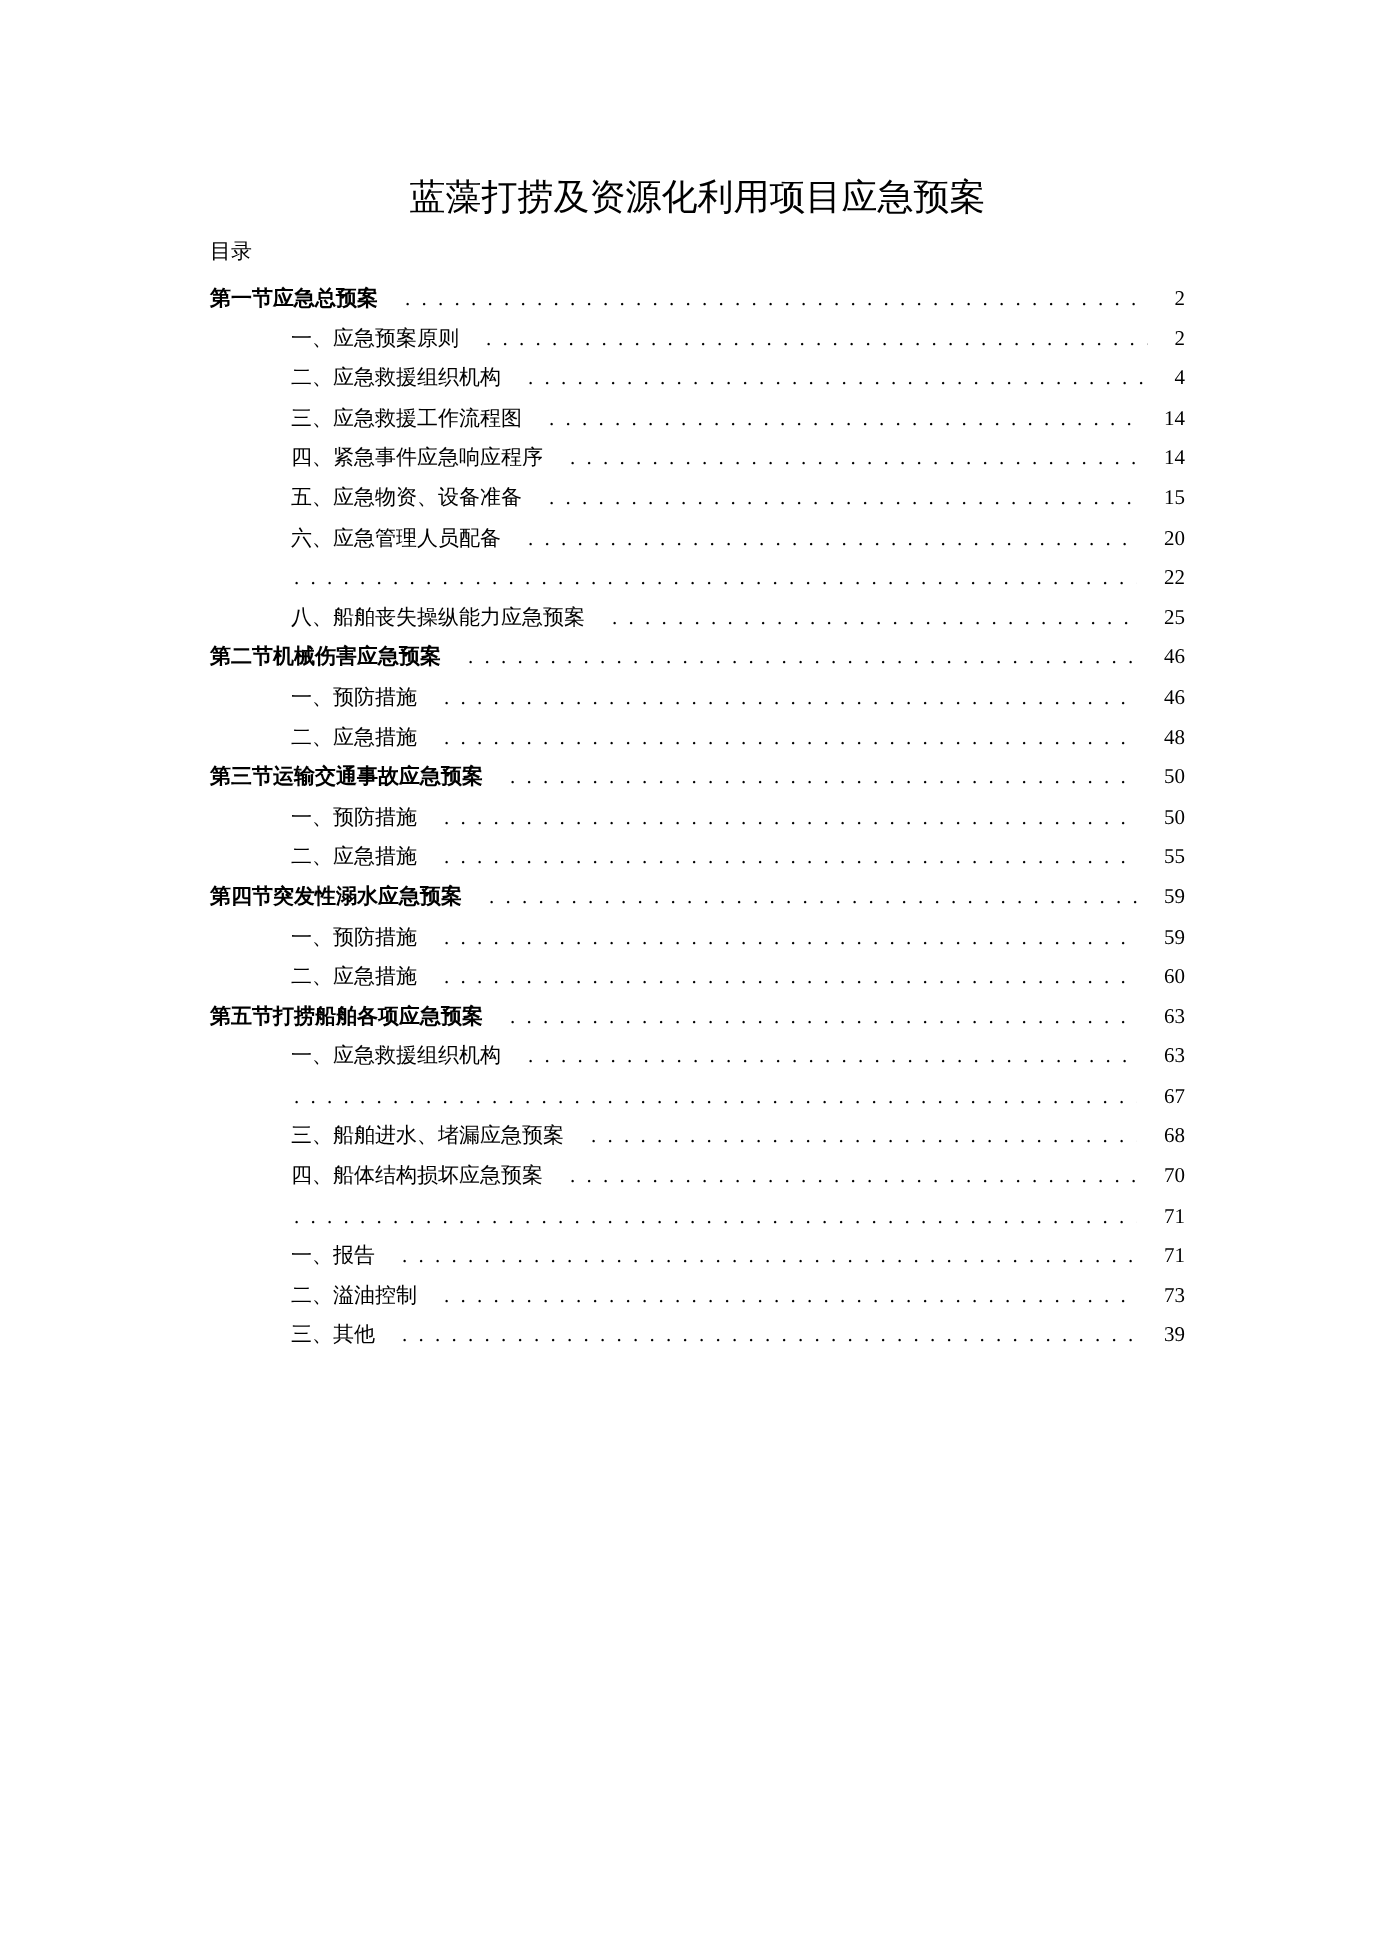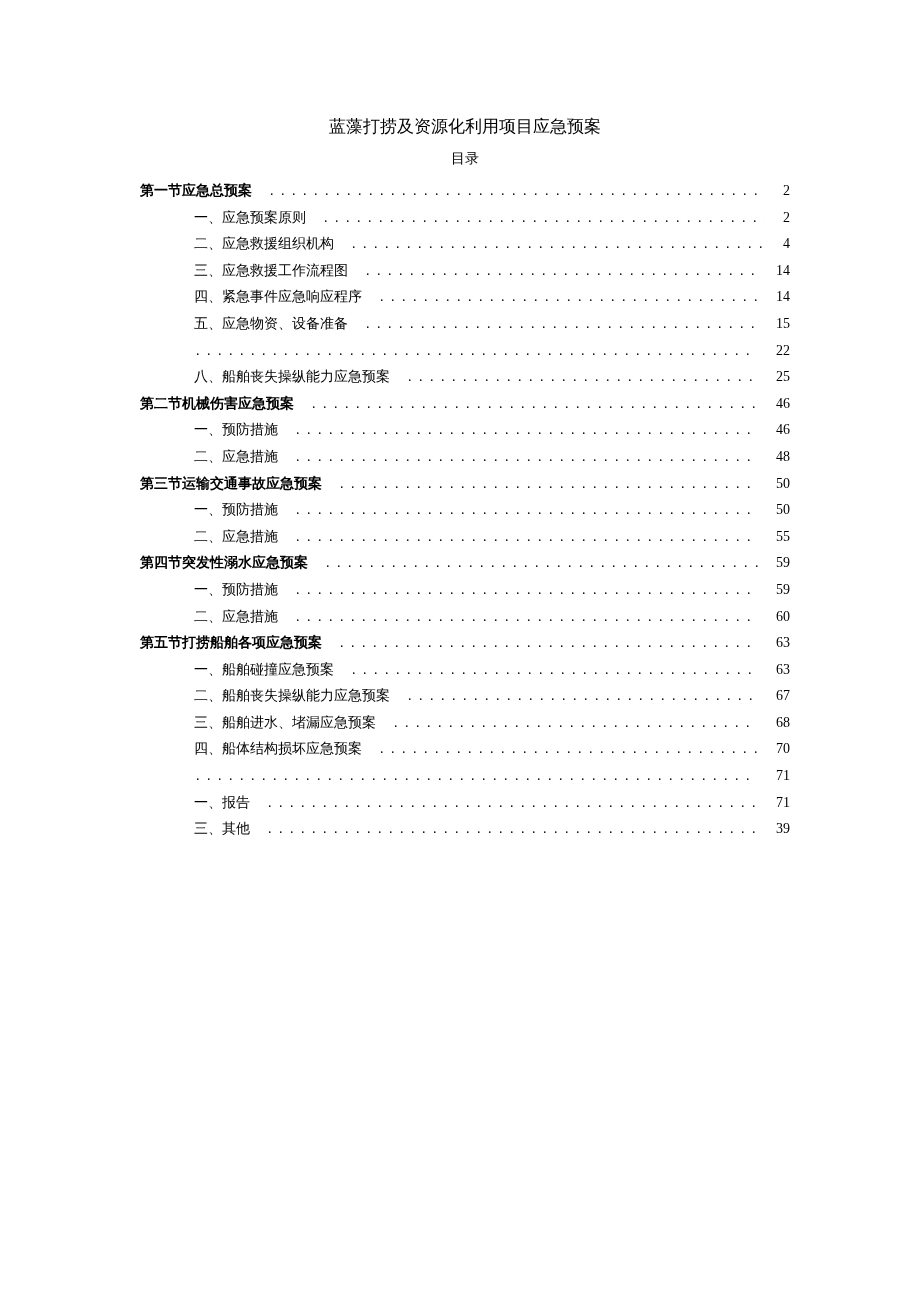--- a/index.html
+++ b/index.html
@@ -10,27 +10,26 @@
     body {
       width: 920px;
       height: 1301px;
       background: #ffffff;
       font-family: "SimSun", "宋体", serif;
       padding: 115px 130px 0 140px;
       color: #000;
     }
     .doc-title {
       text-align: center;
-      font-size: 17px;
+      font-size: 24px;
       font-weight: normal;
       margin-bottom: 12px;
       font-family: "SimSun", "宋体", serif;
     }
     .toc-label {
-      text-align: center;
       font-size: 14px;
       margin-bottom: 10px;
     }
     .toc {
       font-size: 14px;
       line-height: 1.9;
     }
     .toc-row {
       display: flex;
       align-items: baseline;
@@ -96,20 +95,25 @@
       <span class="toc-text">四、紧急事件应急响应程序</span>
       <span class="toc-dots"></span>
       <span class="toc-page">14</span>
     </div>
     <div class="toc-row level-1">
       <span class="toc-text">五、应急物资、设备准备</span>
       <span class="toc-dots"></span>
       <span class="toc-page">15</span>
     </div>
     <div class="toc-row level-1">
+      <span class="toc-text">六、应急管理人员配备</span>
+      <span class="toc-dots"></span>
+      <span class="toc-page">20</span>
+    </div>
+    <div class="toc-row level-1">
       <span class="toc-dots"></span>
       <span class="toc-page">22</span>
     </div>
     <div class="toc-row level-1">
       <span class="toc-text">八、船舶丧失操纵能力应急预案</span>
       <span class="toc-dots"></span>
       <span class="toc-page">25</span>
     </div>
     <div class="toc-row level-0">
       <span class="toc-text">第二节机械伤害应急预案</span>
@@ -155,26 +159,25 @@
       <span class="toc-text">二、应急措施</span>
       <span class="toc-dots"></span>
       <span class="toc-page">60</span>
     </div>
     <div class="toc-row level-0">
       <span class="toc-text">第五节打捞船舶各项应急预案</span>
       <span class="toc-dots"></span>
       <span class="toc-page">63</span>
     </div>
     <div class="toc-row level-1">
-      <span class="toc-text">一、船舶碰撞应急预案</span>
+      <span class="toc-text">一、应急救援组织机构</span>
       <span class="toc-dots"></span>
       <span class="toc-page">63</span>
     </div>
     <div class="toc-row level-1">
-      <span class="toc-text">二、船舶丧失操纵能力应急预案</span>
       <span class="toc-dots"></span>
       <span class="toc-page">67</span>
     </div>
     <div class="toc-row level-1">
       <span class="toc-text">三、船舶进水、堵漏应急预案</span>
       <span class="toc-dots"></span>
       <span class="toc-page">68</span>
     </div>
     <div class="toc-row level-1">
       <span class="toc-text">四、船体结构损坏应急预案</span>
@@ -182,19 +185,24 @@
       <span class="toc-page">70</span>
     </div>
     <div class="toc-row level-1">
       <span class="toc-dots"></span>
       <span class="toc-page">71</span>
     </div>
     <div class="toc-row level-1">
       <span class="toc-text">一、报告</span>
       <span class="toc-dots"></span>
       <span class="toc-page">71</span>
+    </div>
+    <div class="toc-row level-1">
+      <span class="toc-text">二、溢油控制</span>
+      <span class="toc-dots"></span>
+      <span class="toc-page">73</span>
     </div>
     <div class="toc-row level-1">
       <span class="toc-text">三、其他</span>
       <span class="toc-dots"></span>
       <span class="toc-page">39</span>
     </div>
   </div>
 
 </body></html>

